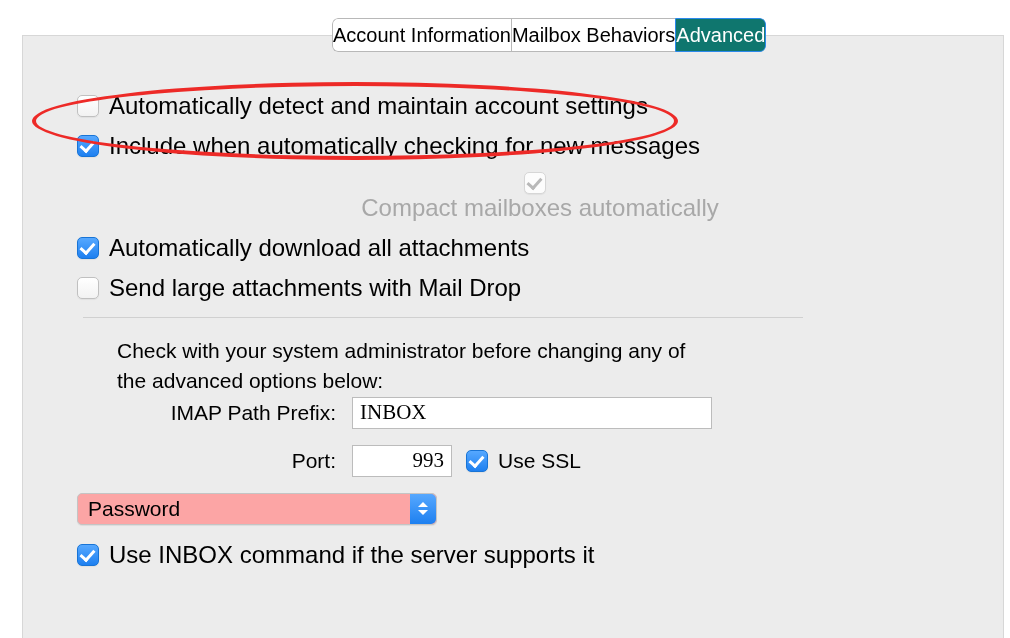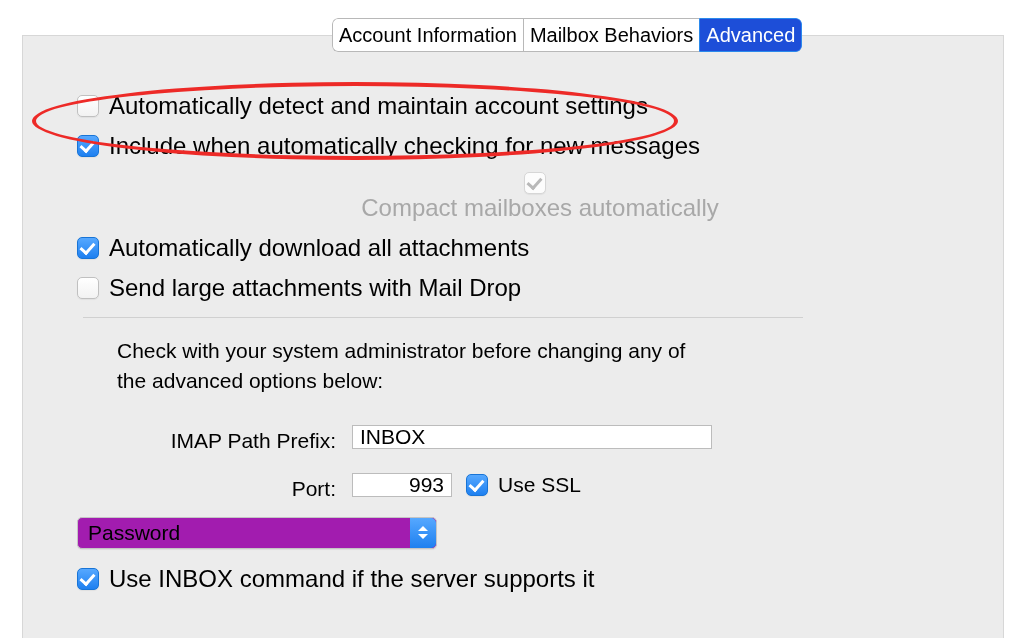--- a/index.html
+++ b/index.html
@@ -29,38 +29,38 @@
       height: 34px;
       display: flex;
       font-size: 20px;
       border-radius: 6px;
       overflow: hidden;
     }
     .tab {
       display: flex;
       align-items: center;
       justify-content: center;
-      padding: 0 6px;
+      padding: 0 0;
       background: #fff;
       border: 1px solid #b8b8b8;
       border-right: none;
       cursor: default;
       white-space: nowrap;
     }
     .tab:first-child {
       border-top-left-radius: 6px;
       border-bottom-left-radius: 6px;
     }
     .tab:last-child {
       border-right: 1px solid #b8b8b8;
       border-top-right-radius: 6px;
       border-bottom-right-radius: 6px;
     }
     .tab.active {
-      background: #1d4ed8;
+      background: #0f766e;
       color: #fff;
       border-color: #2b89ec;
     }
     .panel {
       position: absolute;
       top: 35px;
       left: 22px;
       right: 6px;
       bottom: 0;
       background: #ececec;
@@ -120,54 +120,52 @@
       border-top: 1px solid #d0d0d0;
       margin: 15px 0 18px 0;
       width: 720px;
       margin-left: 6px;
     }
     .adv-note {
       font-size: 21px;
       line-height: 1.45;
       margin-left: 40px;
       width: 600px;
-      margin-bottom: 24px;
     }
     .form-row {
       display: flex;
       align-items: center;
       margin-bottom: 16px;
       font-size: 21px;
     }
     .form-label {
       width: 275px;
       text-align: right;
       padding-right: 16px;
-      margin-top: 8px;
     }
     .text-input {
       font-size: 21px;
-      font-family: Liberation Sans, sans-serif;
+      font-family: Liberation Serif, serif;
       padding: 3px 7px;
       border: 1px solid #bcbcbc;
       background: #fff;
-      height: 24px;
+      height: 32px;
     }
     .port-input {
       width: 100px;
       text-align: right;
     }
     .prefix-input {
       width: 360px;
     }
     .select-wrap {
       position: relative;
       width: 360px;
       height: 32px;
-      background: #a21caf;
+      background: #fca5a5;
       border: 1px solid #c4c4c4;
       border-radius: 5px;
       display: flex;
       align-items: center;
       box-shadow: 0 1px 1px rgba(0,0,0,0.07);
     }
     .select-value {
       padding-left: 10px;
     }
     .select-arrows {

